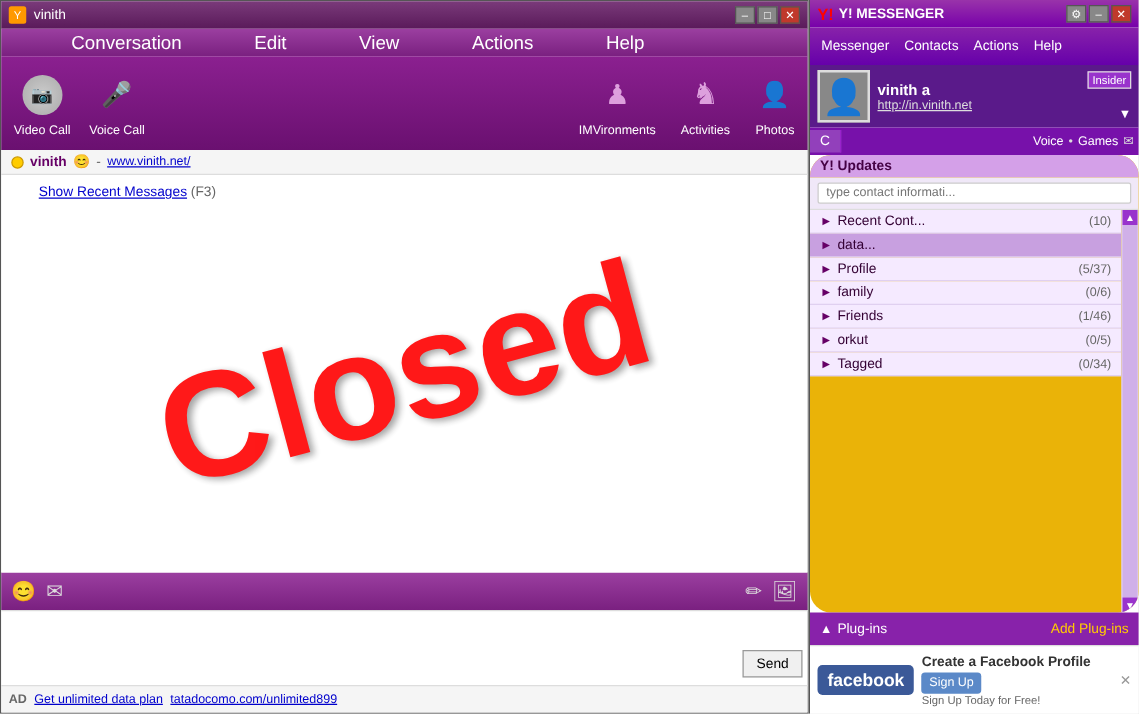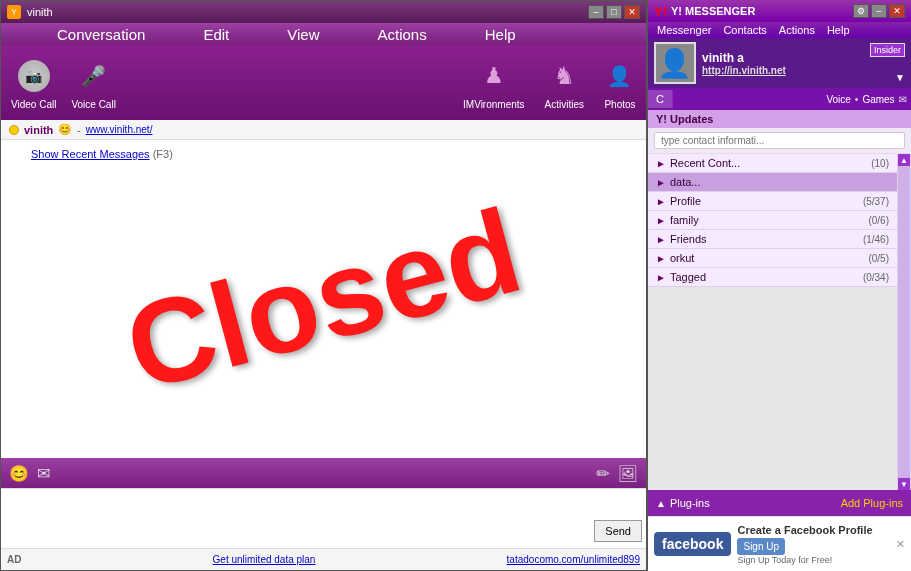--- a/index.html
+++ b/index.html
@@ -43,48 +43,48 @@
     
     .closed-overlay { position: absolute; top: 0; left: 0; right: 0; bottom: 0; display: flex; align-items: center; justify-content: center; pointer-events: none; }
     .closed-text { font-size: 120px; font-weight: bold; color: red; transform: rotate(-15deg); text-shadow: 3px 3px 6px rgba(0,0,0,0.4); opacity: 0.9; font-family: Arial Black, sans-serif; }
 
     .chat-toolbar { background: linear-gradient(to bottom, #9b3fa0, #7a2080); height: 30px; display: flex; align-items: center; padding: 0 8px; gap: 8px; }
     .chat-tool-icon { color: #ddd; font-size: 16px; cursor: pointer; }
 
     .input-area { height: 60px; background: #fff; border-top: 1px solid #ddd; display: flex; align-items: flex-end; padding: 4px; }
     .message-input { flex: 1; height: 50px; border: none; outline: none; font-size: 11px; resize: none; padding: 4px; }
     .send-btn { background: #f0f0f0; border: 1px solid #999; padding: 4px 10px; font-size: 11px; cursor: pointer; margin-bottom: 2px; }
-    .ad-bar { background: #f5f5f5; border-top: 1px solid #ddd; height: 22px; display: flex; align-items: center; padding: 0 6px; font-size: 10px; gap: 6px; justify-content: space-between; }
+    .ad-bar { background: #f5f5f5; border-top: 1px solid #ddd; height: 22px; display: flex; align-items: center; padding: 0 6px; font-size: 10px; gap: 6px; }
     .ad-label { color: #666; font-weight: bold; }
     .ad-text { color: #0000cc; text-decoration: underline; cursor: pointer; }
 
     
     .messenger-panel { width: 264px; height: 571px; background: #fff; display: flex; flex-direction: column; border-left: 1px solid #555; }
 
     .messenger-title { background: linear-gradient(to bottom, #9933aa, #7700aa); height: 22px; display: flex; align-items: center; padding: 0 6px; justify-content: space-between; }
     .messenger-title-text { color: #fff; font-size: 11px; font-weight: bold; display: flex; align-items: center; gap: 4px; }
     .messenger-controls { display: flex; gap: 2px; }
 
-    .messenger-menu { background: linear-gradient(to bottom, #8822aa, #6600aa); padding: 2px 4px; display: flex; gap: 2px; height: 16px; align-items: center; }
+    .messenger-menu { background: linear-gradient(to bottom, #8822aa, #6600aa); padding: 2px 4px; display: flex; gap: 2px; height: 30px; align-items: center; }
     .messenger-menu-item { color: #fff; font-size: 11px; padding: 1px 5px; cursor: pointer; }
 
     .profile-bar { background: #5a1a8a; height: 50px; display: flex; align-items: center; padding: 4px 6px; gap: 6px; }
     .profile-avatar { width: 42px; height: 42px; background: #888; border: 2px solid #ddd; overflow: hidden; display: flex; align-items: center; justify-content: center; }
     .profile-info { flex: 1; color: #fff; }
     .profile-name { font-weight: bold; font-size: 12px; }
-    .profile-url { font-size: 10px; color: #ddd; text-decoration: underline; font-weight: bold; }
+    .profile-url { font-size: 10px; color: #ddd; text-decoration: underline; }
     .profile-options { display: flex; flex-direction: column; align-items: flex-end; gap: 15px; }
     .insider-badge { background: #9933cc; color: #fff; font-size: 9px; padding: 1px 3px; border: 1px solid #ddd; }
 
     .tabs-bar { background: #7711aa; display: flex; height: 22px; align-items: center; }
     .tab-item { color: #ddd; font-size: 11px; padding: 3px 8px; cursor: pointer; border-right: 1px solid #9922cc; }
     .tab-item.active { background: rgba(255,255,255,0.2); color: #fff; }
     .tab-extras { display: flex; align-items: center; margin-left: auto; padding-right: 4px; gap: 4px; }
 
-    .contacts-section { flex: 1; display: flex; flex-direction: column; overflow: hidden; background: #e5e5e5; }
+    .contacts-section { flex: 1; display: flex; flex-direction: column; overflow: hidden; background: #eab308; border-radius: 17px; }
 
     .search-bar { padding: 4px 6px; background: #f0e8f8; border-bottom: 1px solid #ddd; }
     .search-input { width: 100%; border: 1px solid #ccc; padding: 2px 6px; font-size: 10px; color: #999; border-radius: 2px; }
 
     .updates-header { background: #d4a0e8; padding: 3px 8px; font-size: 11px; font-weight: bold; color: #440044; display: flex; align-items: center; justify-content: space-between; }
 
     .contacts-list { flex: 1; overflow-y: auto; }
     .contact-group-header { background: #f5eaff; padding: 3px 8px; display: flex; align-items: center; gap: 4px; cursor: pointer; border-bottom: 1px solid #e0d0f0; }
     .group-arrow { color: #660066; font-size: 10px; }
     .group-name { font-size: 11px; color: #330033; flex: 1; }

